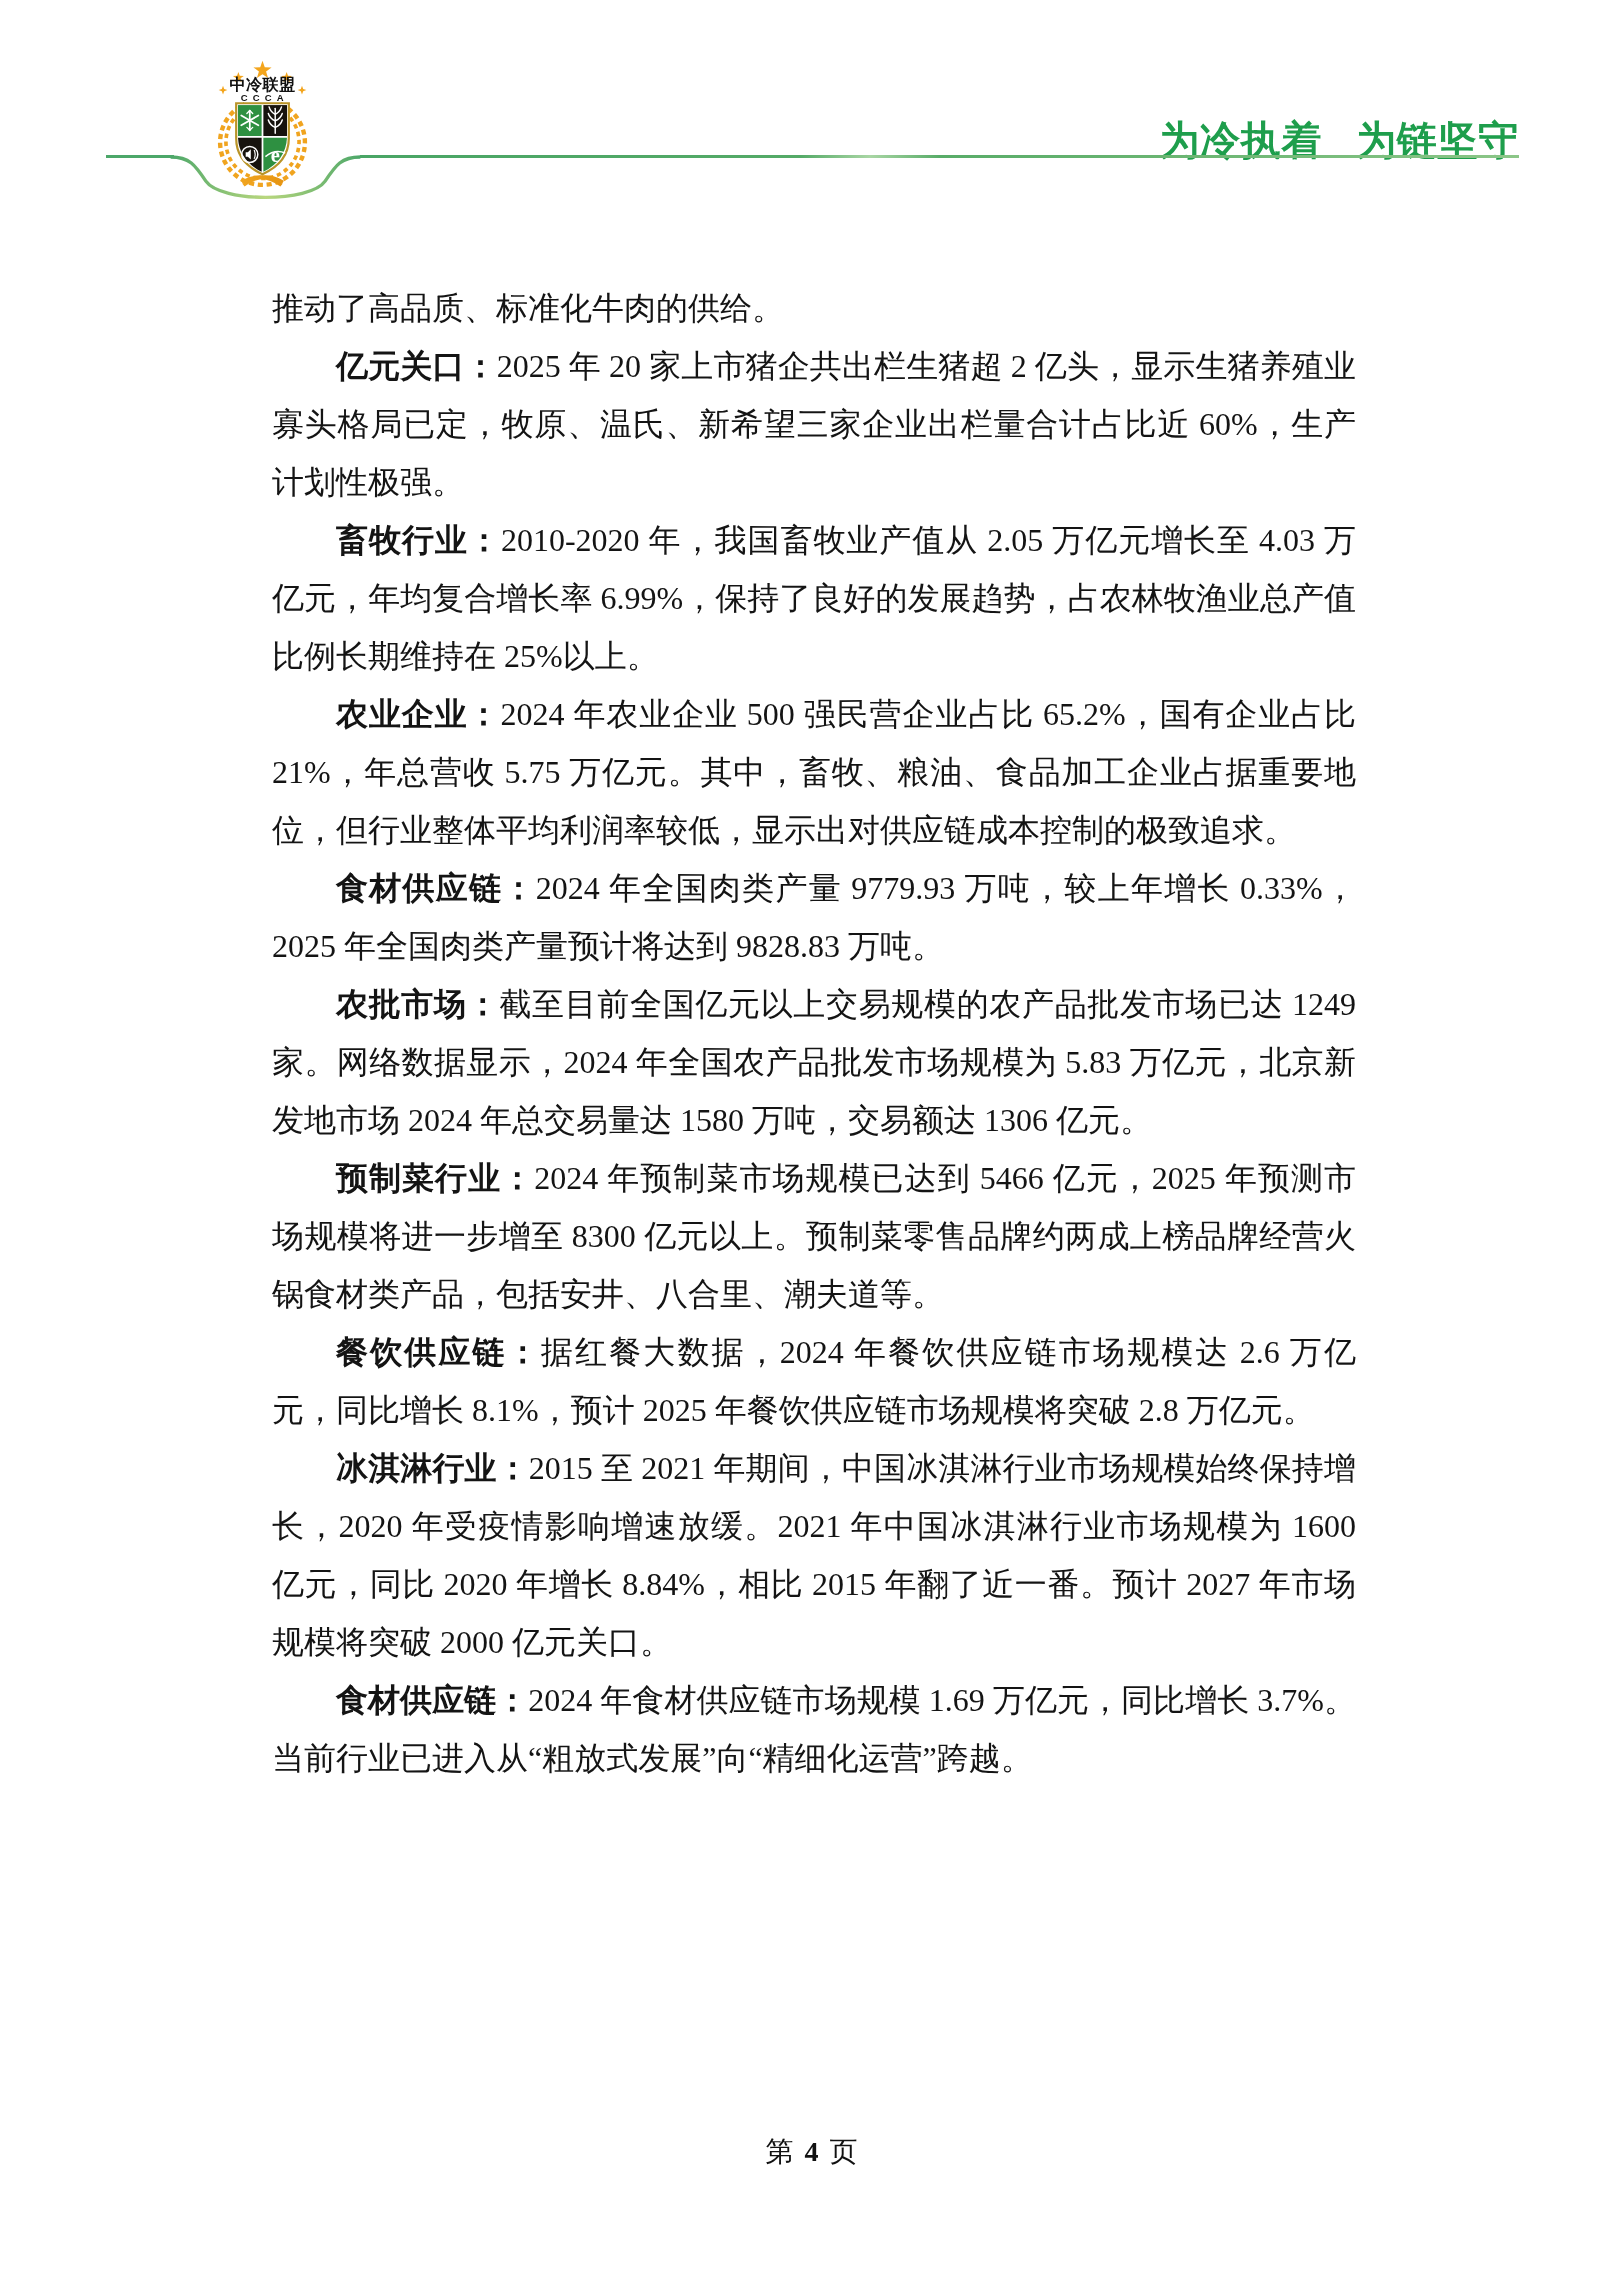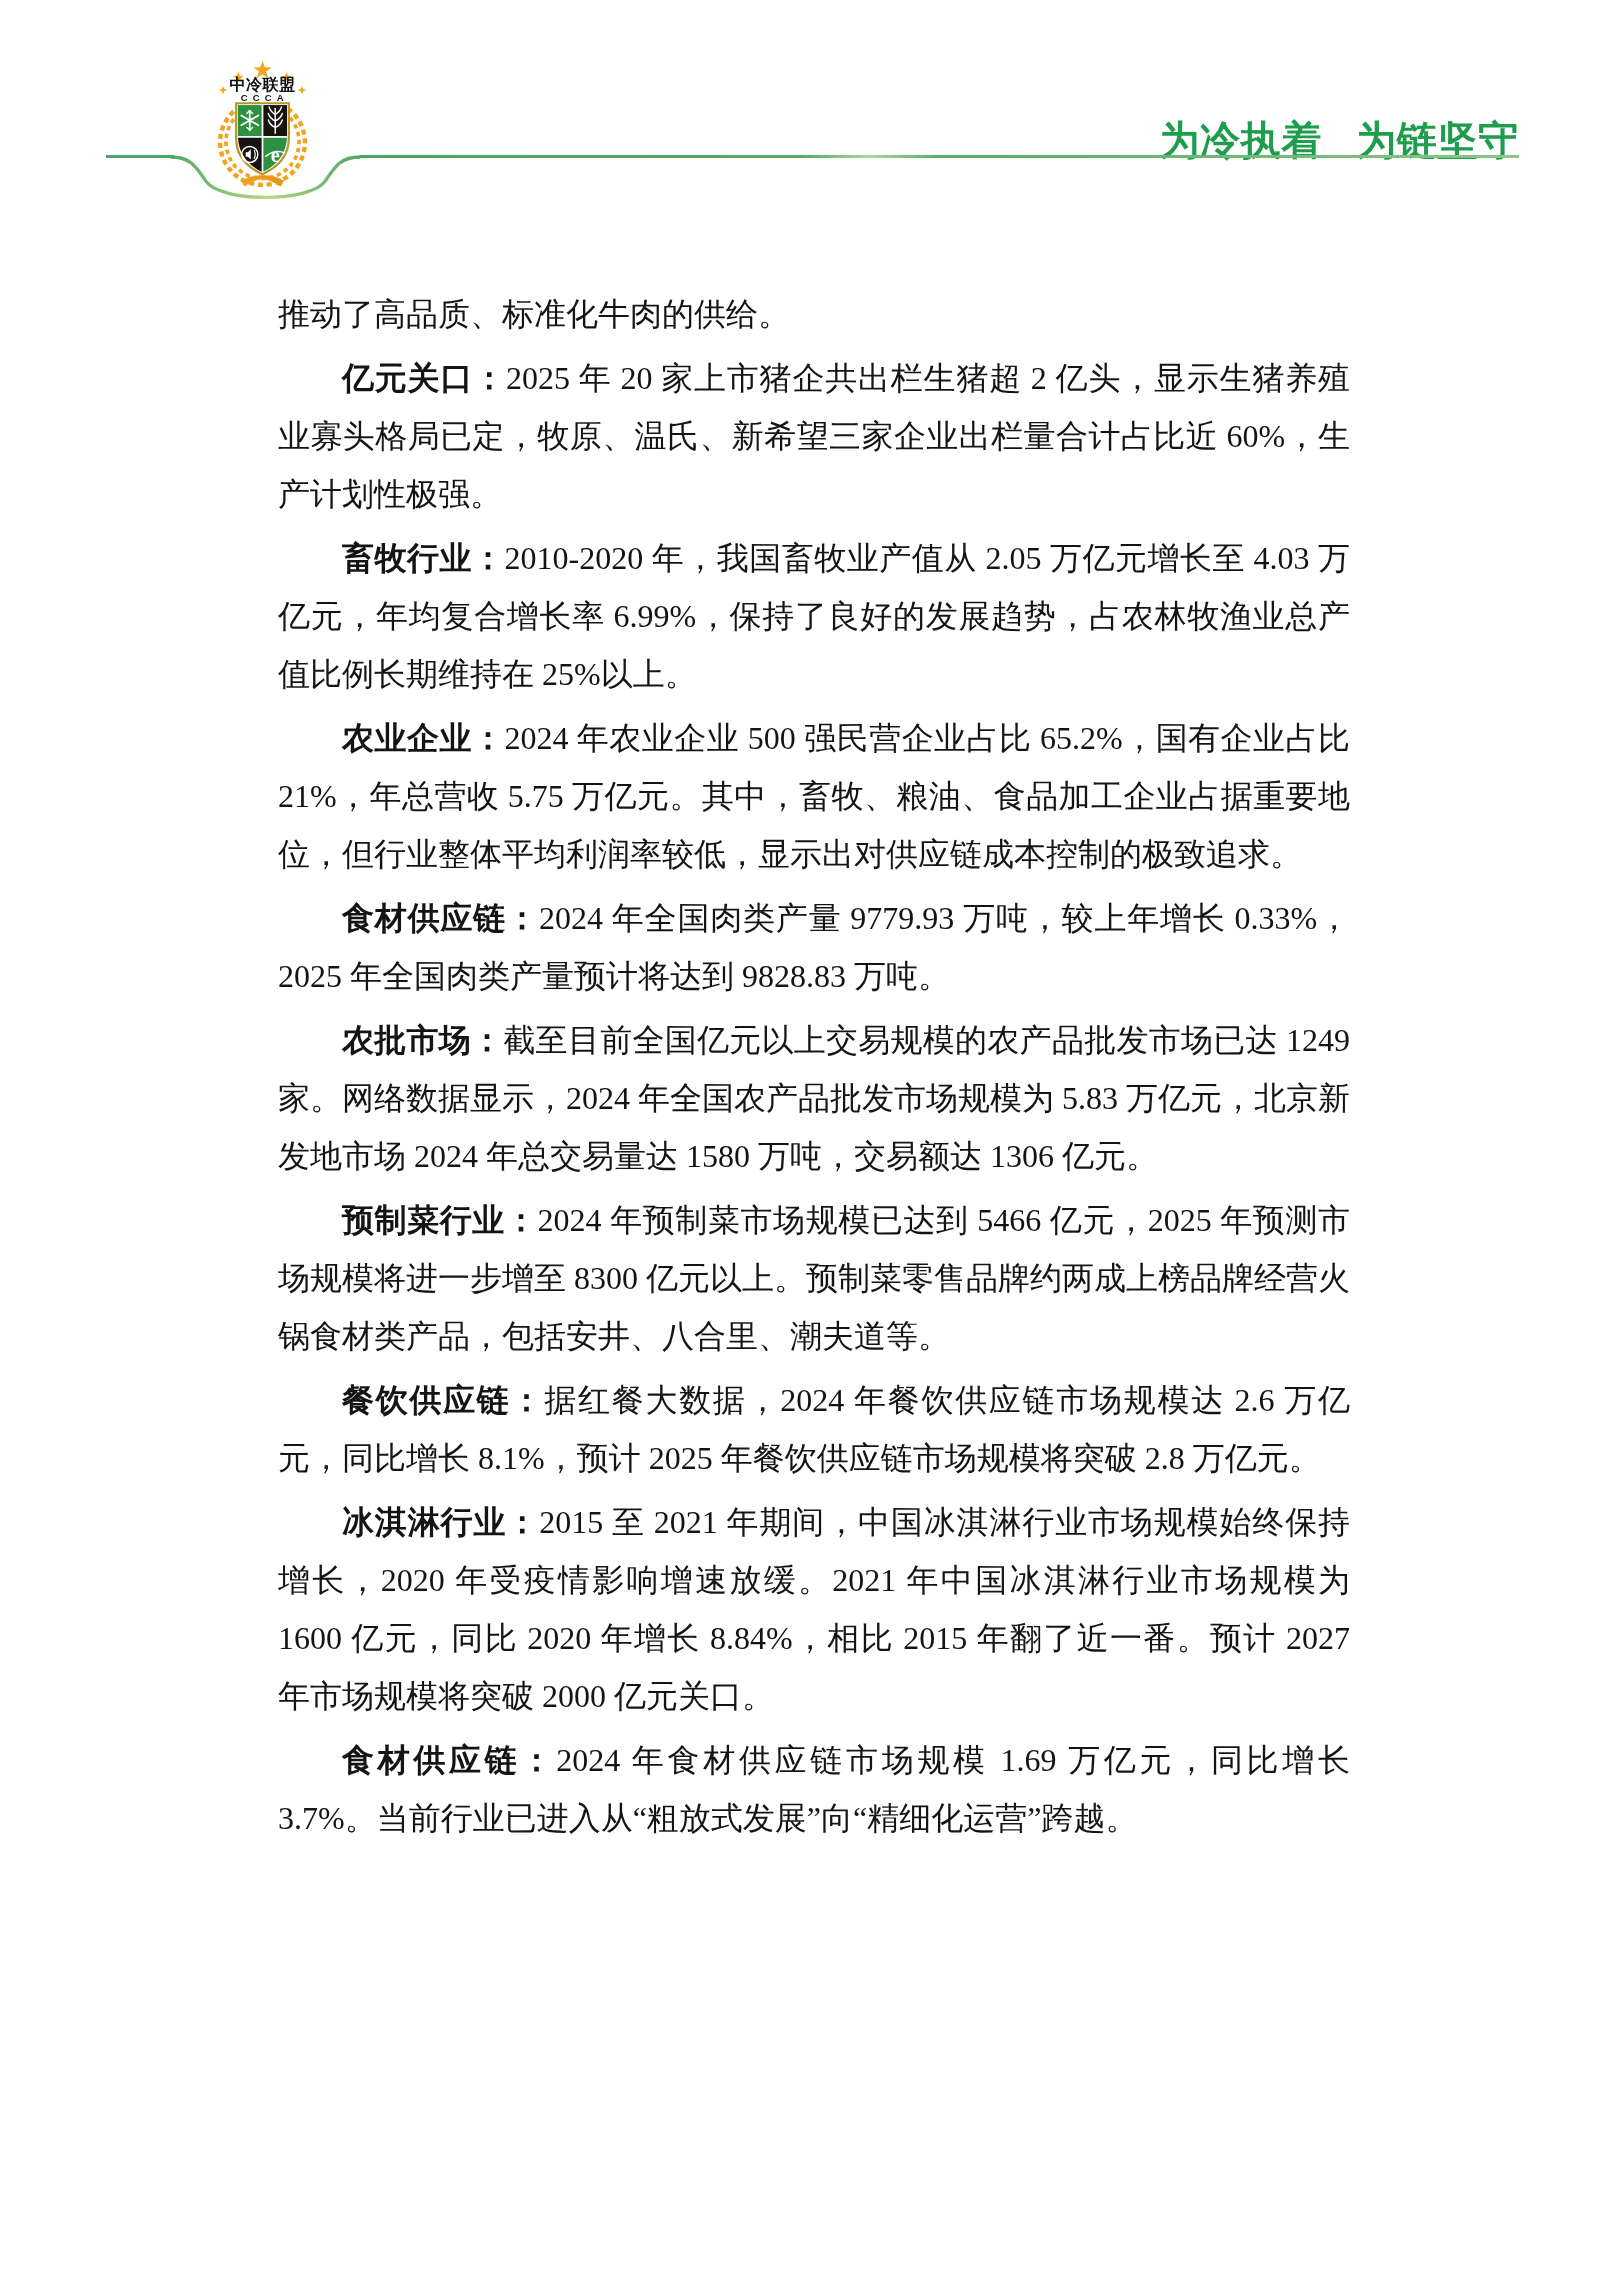--- a/index.html
+++ b/index.html
@@ -30,21 +30,21 @@
     font-weight: bold; font-size: 40px; letter-spacing: 0.7px;
     color: #1e9e4c; white-space: nowrap;
   }
 
   
   main {
     position: absolute; left: 272px; top: 279px; width: 1084px;
     font-size: 32px; line-height: 58px;
     text-align: justify; text-justify: inter-ideograph;
   }
-  .para { margin: 6px; text-indent: 2em; }
+  .para { margin: 0; text-indent: 2em; }
   .para.cont { text-indent: 0; }
   .plabel { font-weight: bold; }
 
   
   footer {
     position: absolute; top: 2133px; left: 0; width: 1623px;
     text-align: center; font-size: 28px; color: #111;
   }
   footer .pnum { font-weight: bold; margin: 0 11px; }
 </style>
@@ -141,15 +141,18 @@
     <p class="para"><b class="plabel">畜牧行业：</b><span>2010-2020 年，我国畜牧业产值从 2.05 万亿元增长至 4.03 万亿元，年均复合增长率 6.99%，保持了良好的发展趋势，占农林牧渔业总产值比例长期维持在 25%以上。</span></p>
     <p class="para"><b class="plabel">农业企业：</b><span>2024 年农业企业 500 强民营企业占比 65.2%，国有企业占比 21%，年总营收 5.75 万亿元。其中，畜牧、粮油、食品加工企业占据重要地位，但行业整体平均利润率较低，显示出对供应链成本控制的极致追求。</span></p>
     <p class="para"><b class="plabel">食材供应链：</b><span>2024 年全国肉类产量 9779.93 万吨，较上年增长 0.33%，2025 年全国肉类产量预计将达到 9828.83 万吨。</span></p>
     <p class="para"><b class="plabel">农批市场：</b><span>截至目前全国亿元以上交易规模的农产品批发市场已达 1249 家。网络数据显示，2024 年全国农产品批发市场规模为 5.83 万亿元，北京新发地市场 2024 年总交易量达 1580 万吨，交易额达 1306 亿元。</span></p>
     <p class="para"><b class="plabel">预制菜行业：</b><span>2024 年预制菜市场规模已达到 5466 亿元，2025 年预测市场规模将进一步增至 8300 亿元以上。预制菜零售品牌约两成上榜品牌经营火锅食材类产品，包括安井、八合里、潮夫道等。</span></p>
     <p class="para"><b class="plabel">餐饮供应链：</b><span>据红餐大数据，2024 年餐饮供应链市场规模达 2.6 万亿元，同比增长 8.1%，预计 2025 年餐饮供应链市场规模将突破 2.8 万亿元。</span></p>
     <p class="para"><b class="plabel">冰淇淋行业：</b><span>2015 至 2021 年期间，中国冰淇淋行业市场规模始终保持增长，2020 年受疫情影响增速放缓。2021 年中国冰淇淋行业市场规模为 1600 亿元，同比 2020 年增长 8.84%，相比 2015 年翻了近一番。预计 2027 年市场规模将突破 2000 亿元关口。</span></p>
     <p class="para"><b class="plabel">食材供应链：</b><span>2024 年食材供应链市场规模 1.69 万亿元，同比增长 3.7%。当前行业已进入从“粗放式发展”向“精细化运营”跨越。</span></p>
   </main>
 
+  <footer>
+    <span>第</span><b class="pnum">4</b><span>页</span>
+  </footer>
 
 </div>
 
 
 </body></html>

